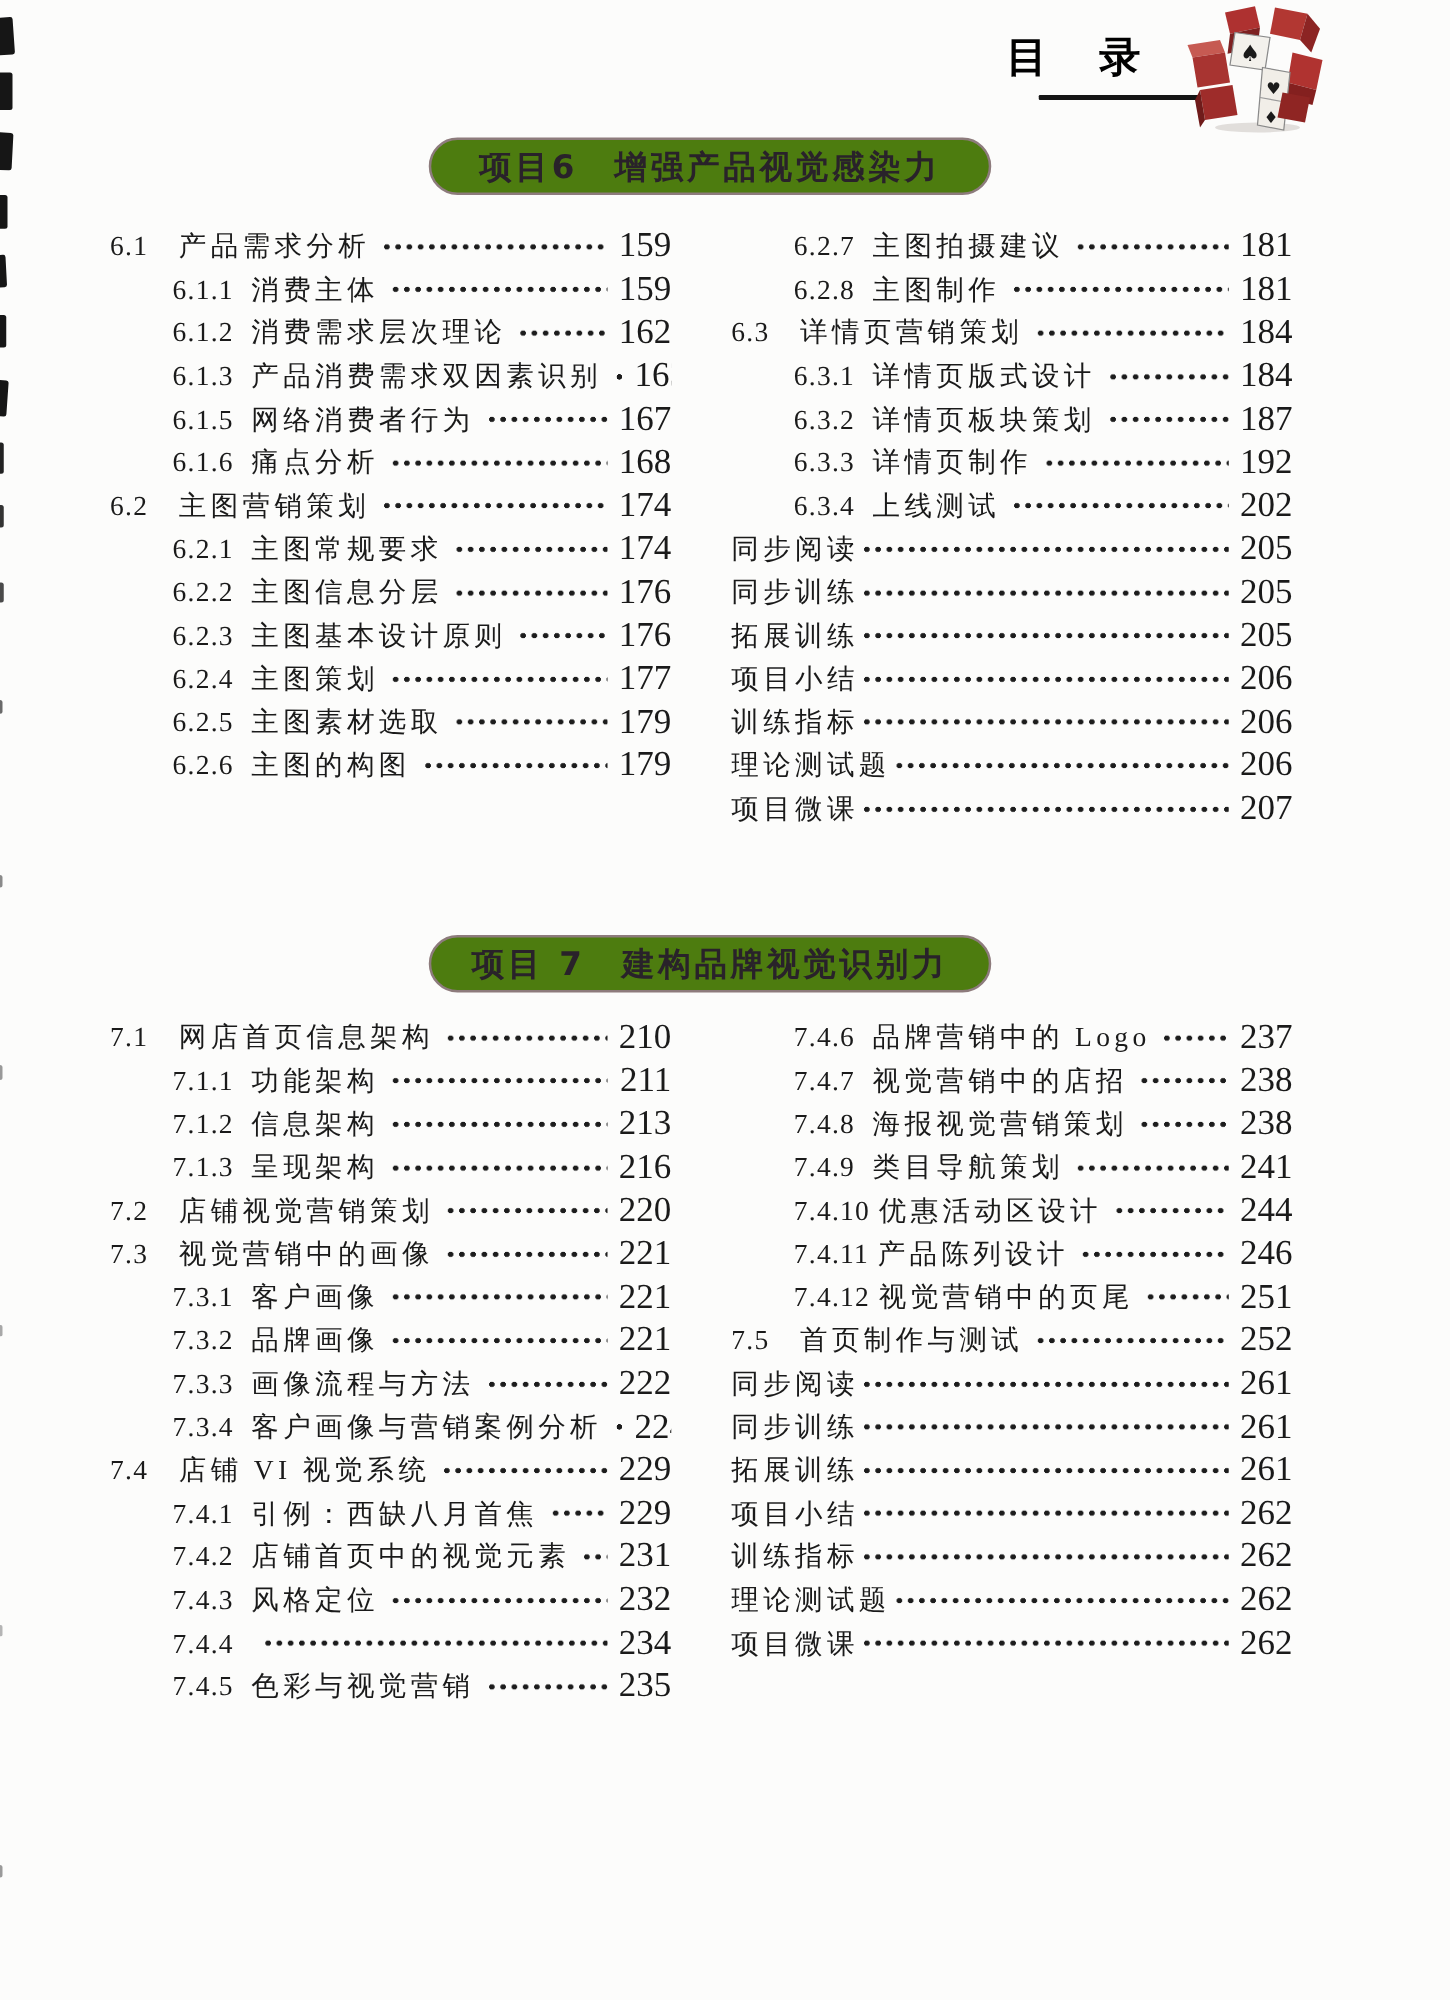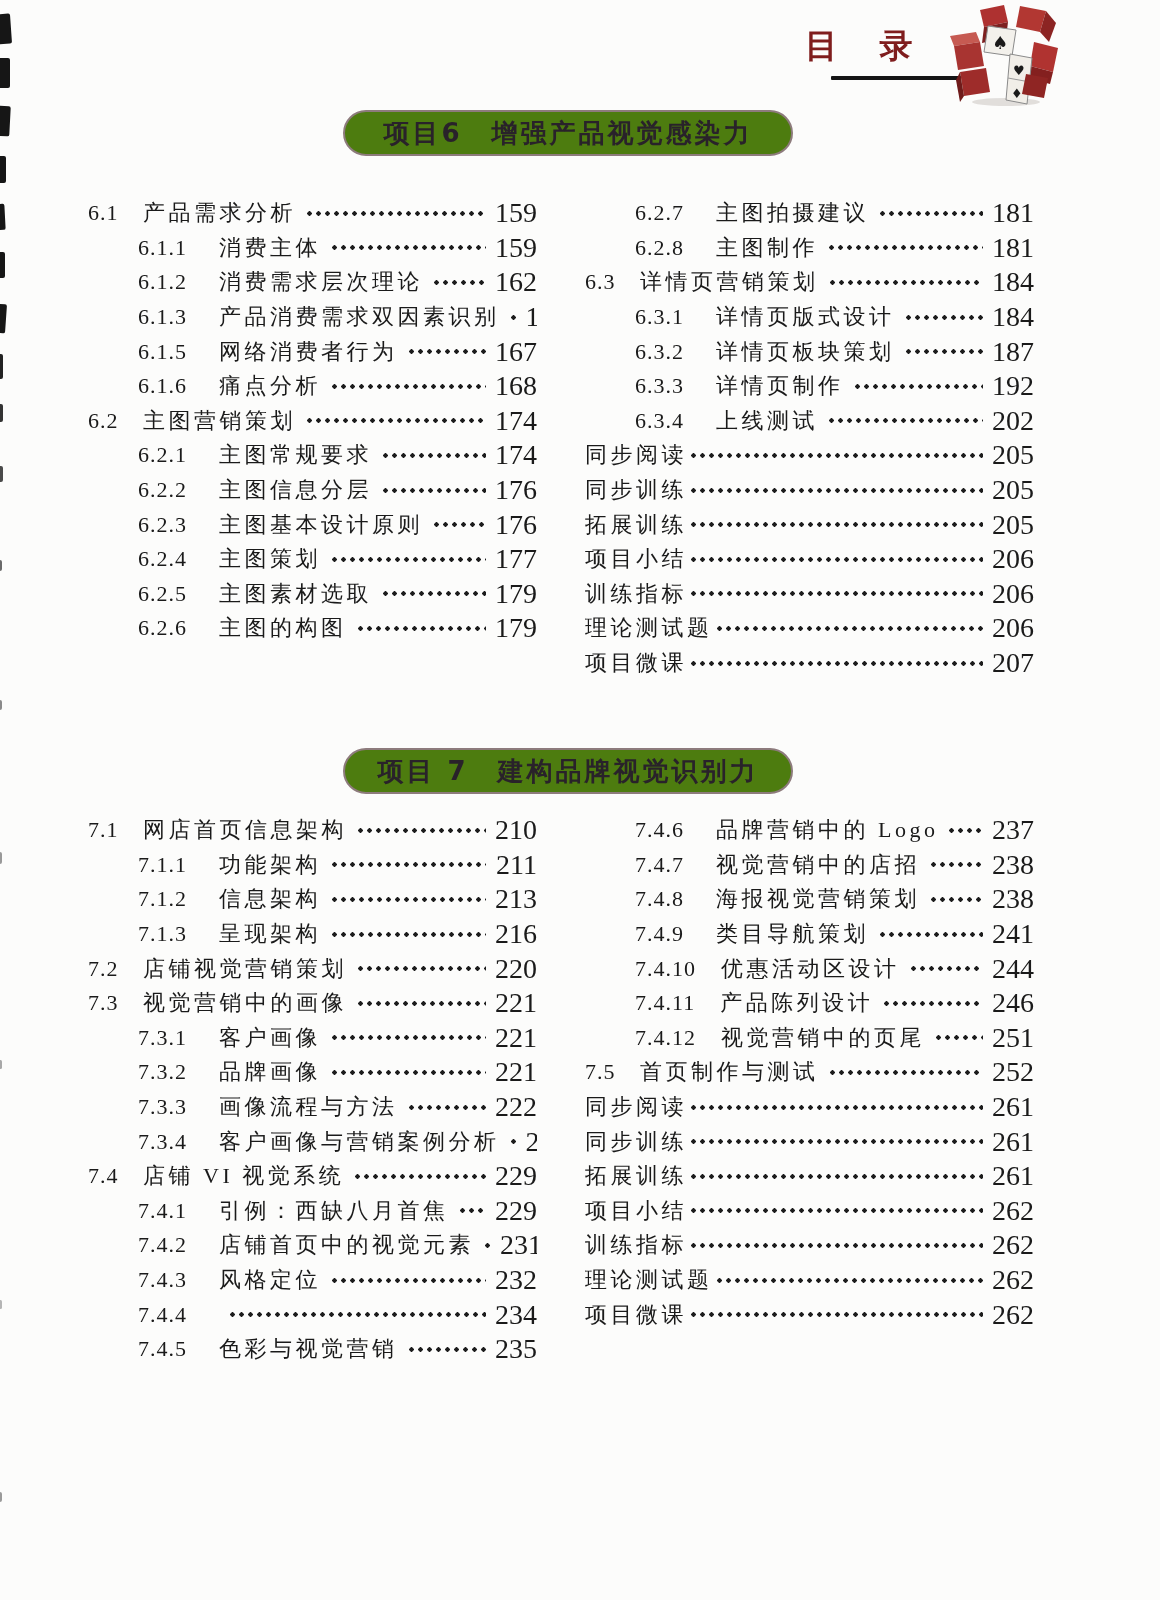--- a/index.html
+++ b/index.html
@@ -9,21 +9,21 @@
     margin:0 auto;
     background:#fcfcfb;
     overflow:hidden;
     font-family:"Liberation Serif","DejaVu Serif",serif;
     color:#1a1a1a;
   }
   
   .toc-title{
     position:absolute;top:24px;left:805px;
     font-family:"DejaVu Sans","Liberation Sans",sans-serif;
-    font-weight:bold;font-size:33px;color:#7f1d1d;
+    font-weight:bold;font-size:33px;color:#000000;
     word-spacing:26px;letter-spacing:2px;
     white-space:nowrap;
   }
   .toc-underline{
     position:absolute;top:76px;left:831px;
     width:130px;height:4px;background:#151515;border-radius:1px;
   }
   .dice{position:absolute;top:2px;left:934px;}
   
   .band{
@@ -35,31 +35,31 @@
     font-weight:bold;font-size:26px;letter-spacing:3px;color:#29222a;
     white-space:nowrap;
   }
   .band-p6{top:110px;}
   .band-p7{top:748px;}
   
   .cols{
     position:absolute;left:88px;width:946px;
     display:flex;gap:48px;
   }
-  .cols-p6{top:196px;}
+  .cols-p6{top:180px;}
   .cols-p7{top:813px;}
   .col{flex:1 1 0;display:flex;flex-direction:column;min-width:0;}
   .row{
     display:flex;align-items:center;height:34.6px;
     font-size:22px;letter-spacing:3.5px;white-space:nowrap;overflow:hidden;
   }
   .row .num{flex:none;letter-spacing:1px;}
   .row.lv1 .num{min-width:42px;margin-right:13px;}
   .row.lv2{padding-left:50px;}
-  .row.lv2 .num{min-width:56px;margin-right:25px;}
+  .row.lv2 .num{min-width:56px;margin-right:7px;}
   .row .title{flex:none;}
   .leader{
     flex:1 1 auto;min-width:8px;height:7px;margin:0 5px 0 9px;
     align-self:center;
     background-image:radial-gradient(circle,#1c1c1c 2px,rgba(0,0,0,0) 2.4px);
     background-size:9px 7px;background-repeat:repeat-x;background-position:0 50%;
   }
   .row.lv0 .leader{margin-left:2px;}
   .pagenum{flex:none;width:46px;text-align:right;font-size:28px;letter-spacing:0;}
   

